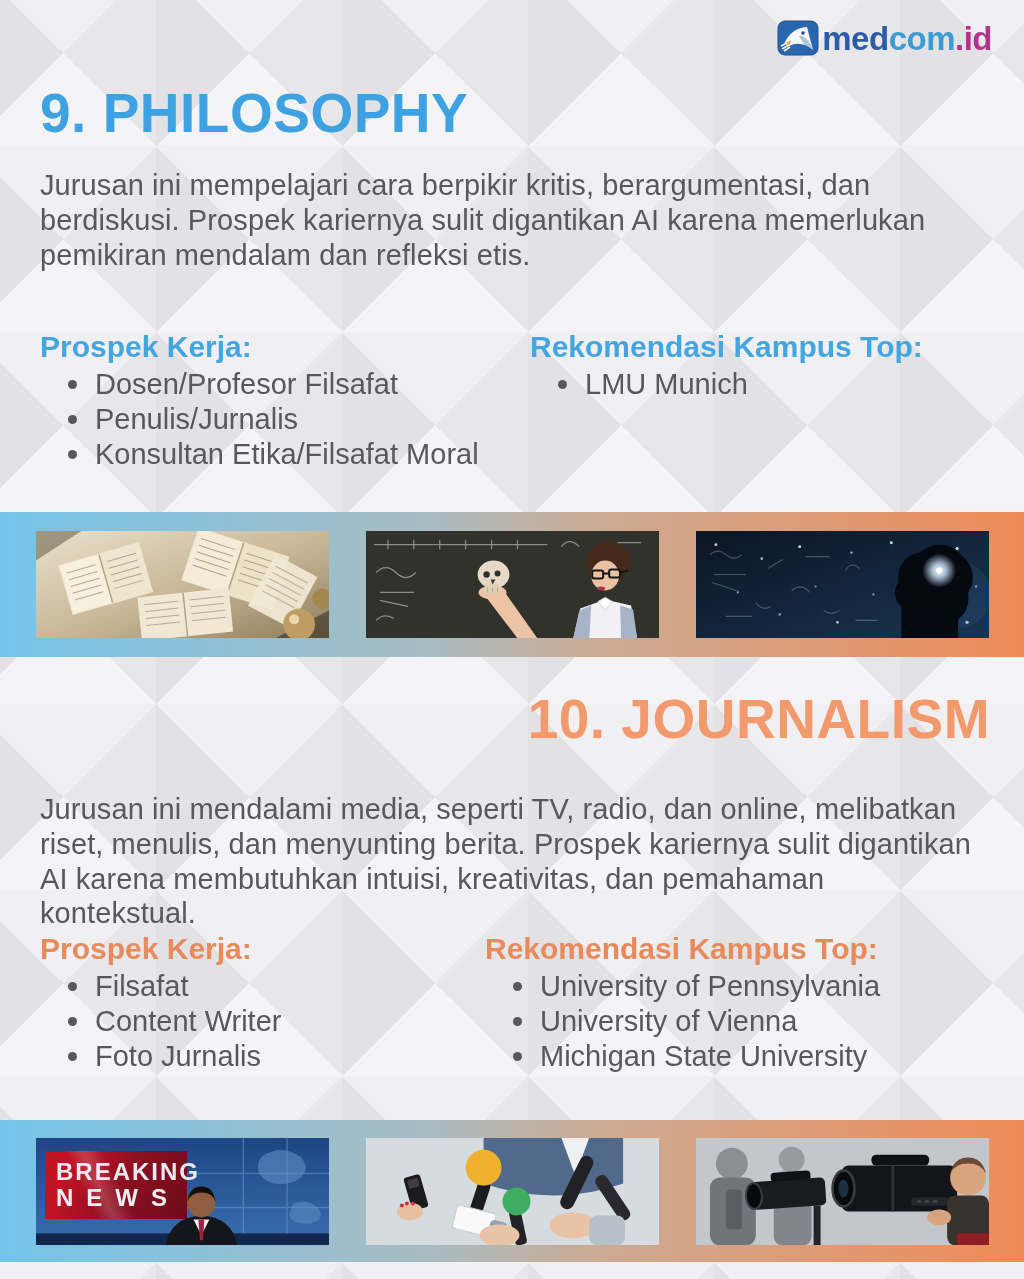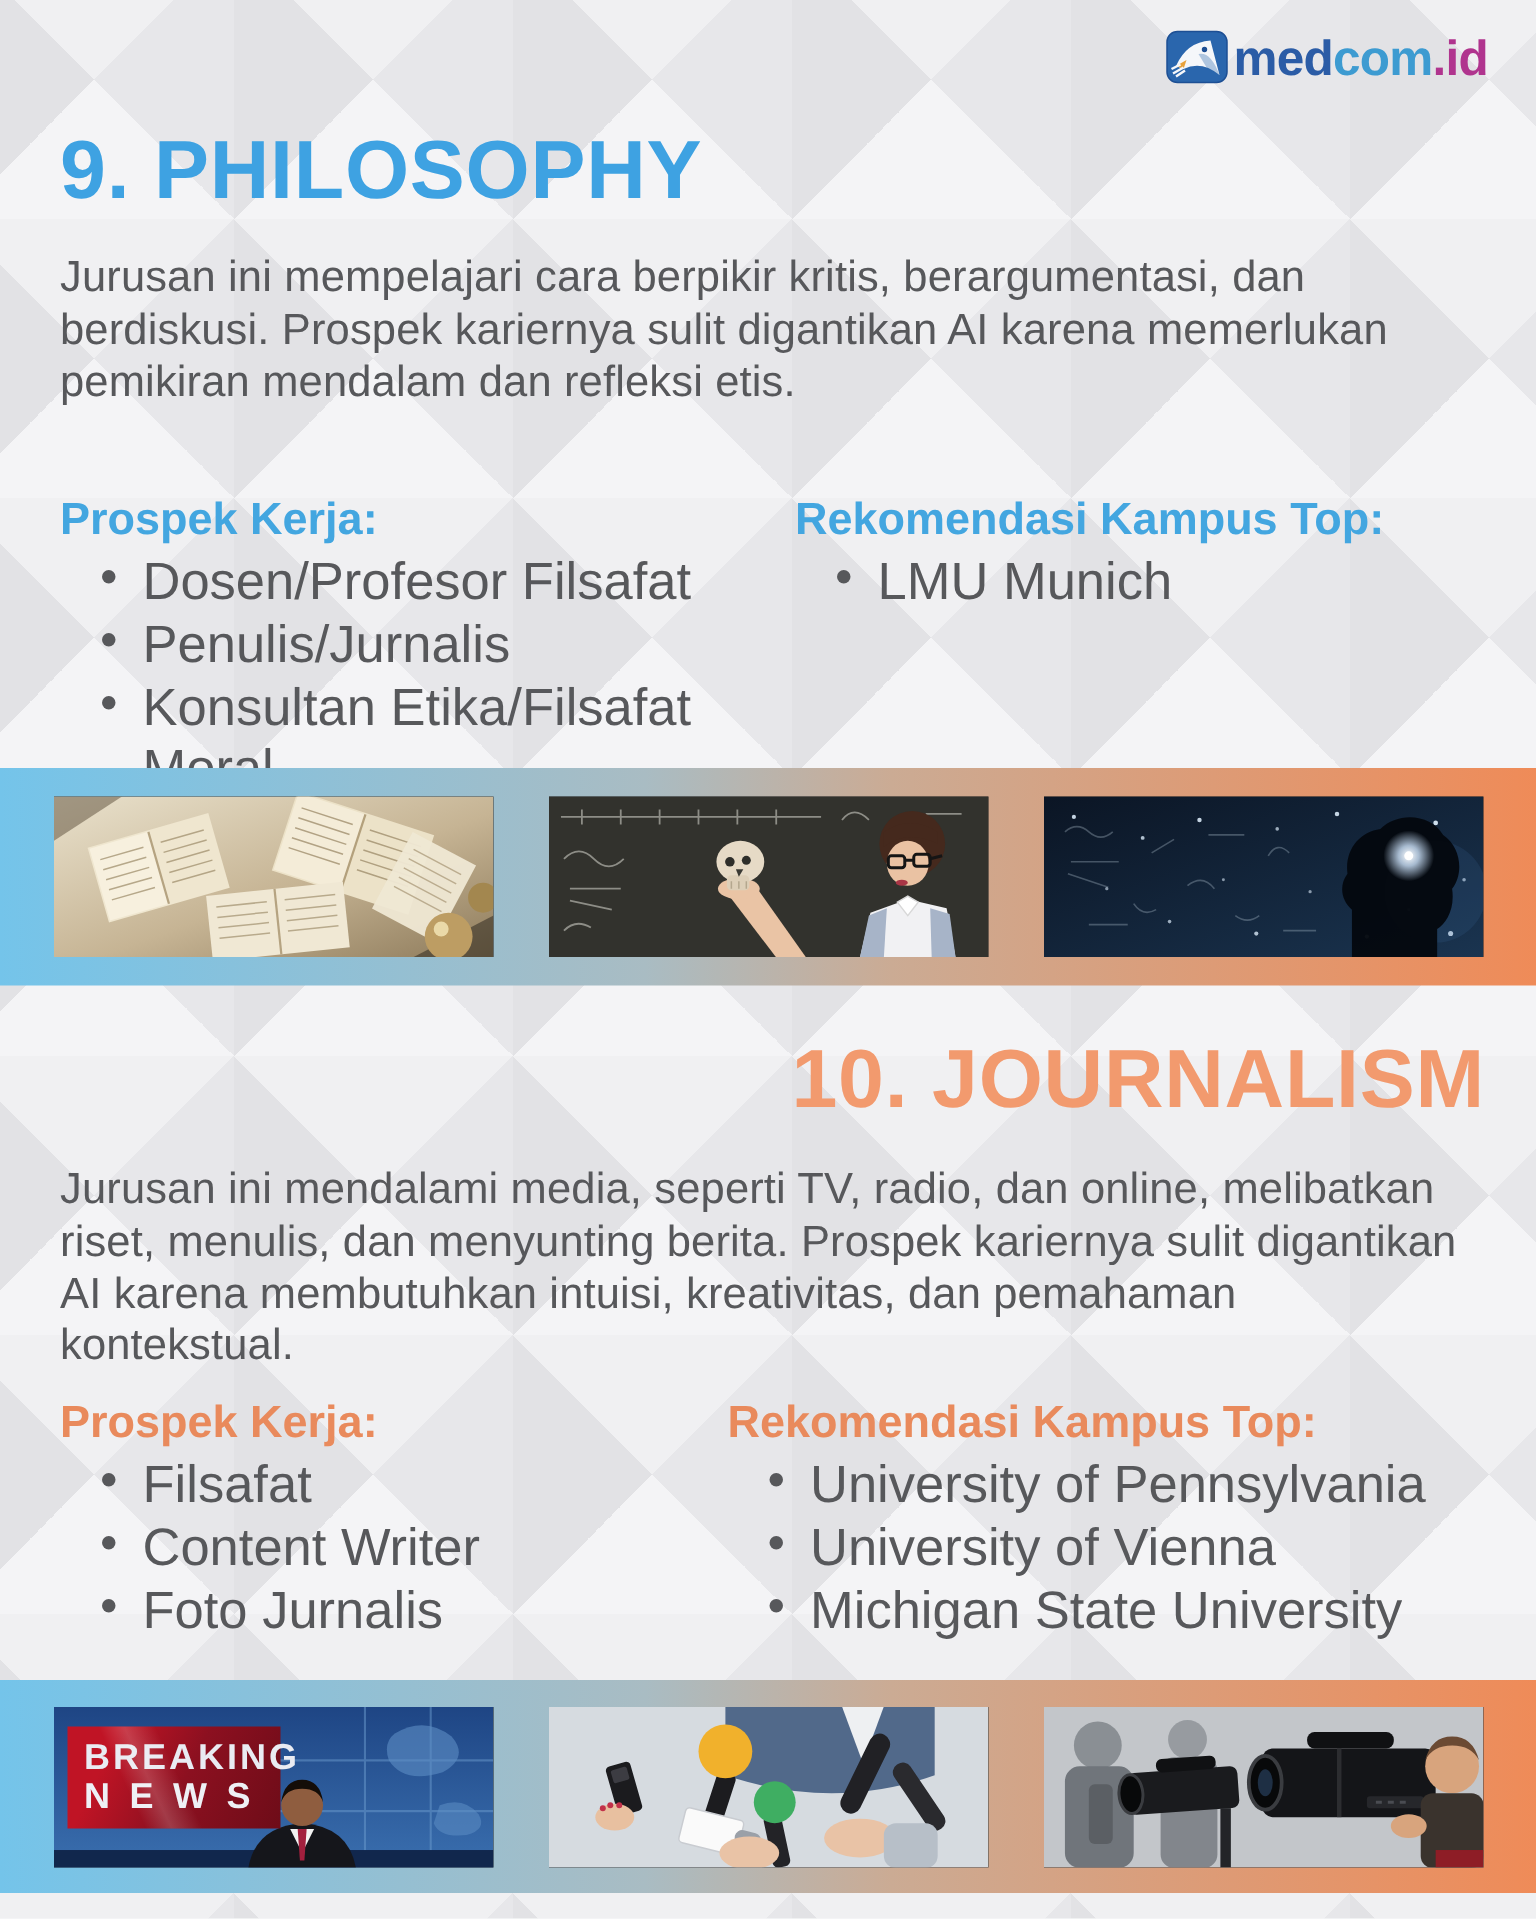--- a/index.html
+++ b/index.html
@@ -24,31 +24,31 @@
 
   
   .h-section { font-size:55px; font-weight:800; letter-spacing:0.5px; line-height:1; }
   .h-phil { position:absolute; left:40px; top:86px; color:var(--blue-h,#3ea2e2);text-align:right; }
   .h-journ { position:absolute; right:34px; top:692px; color:var(--orange-h,#f29a6e); text-align:right; }
 
   
   .para { position:absolute; left:40px; width:940px; font-size:29px; line-height:1.2;
           color:var(--text,#57585b); letter-spacing:0.1px; }
   .para-phil  { top:168px; }
-  .para-journ { top:776px; }
+  .para-journ { top:792px; }
 
   
   .cols { position:absolute; left:40px; width:946px; display:grid; }
   .cols-phil  { top:330px; grid-template-columns:490px 1fr; }
   .cols-journ { top:932px; grid-template-columns:445px 1fr; }
   .col-title { font-size:30px; font-weight:700; margin-bottom:4px; }
   .col-title.blue   { color:var(--blue-s,#43a6e0); }
   .col-title.orange { color:var(--orange-s,#e98a5c); }
   .col ul { list-style:none; margin-left:26px; }
-  .col li { position:relative; padding-left:29px; font-size:35px; line-height:1.17;
+  .col li { position:relative; padding-left:29px; font-size:29px; line-height:1.17;
             color:var(--text,#57585b); margin-bottom:1px; }
   .col li::before { content:""; position:absolute; left:2px; top:12px; width:9px; height:9px;
             border-radius:50%; background:var(--text,#57585b); }
 
   
   .strip { position:absolute; left:0; width:1024px;
            background:var(--strip-grad, linear-gradient(90deg,#74c4ea,#a9bcc3 42%,#cbab94 58%,#ef8b58));
            display:flex; align-items:center; gap:37px; padding:0 36px; }
   .strip-1 { top:512px; height:145px; }
   .strip-2 { top:1120px; height:142px; }

